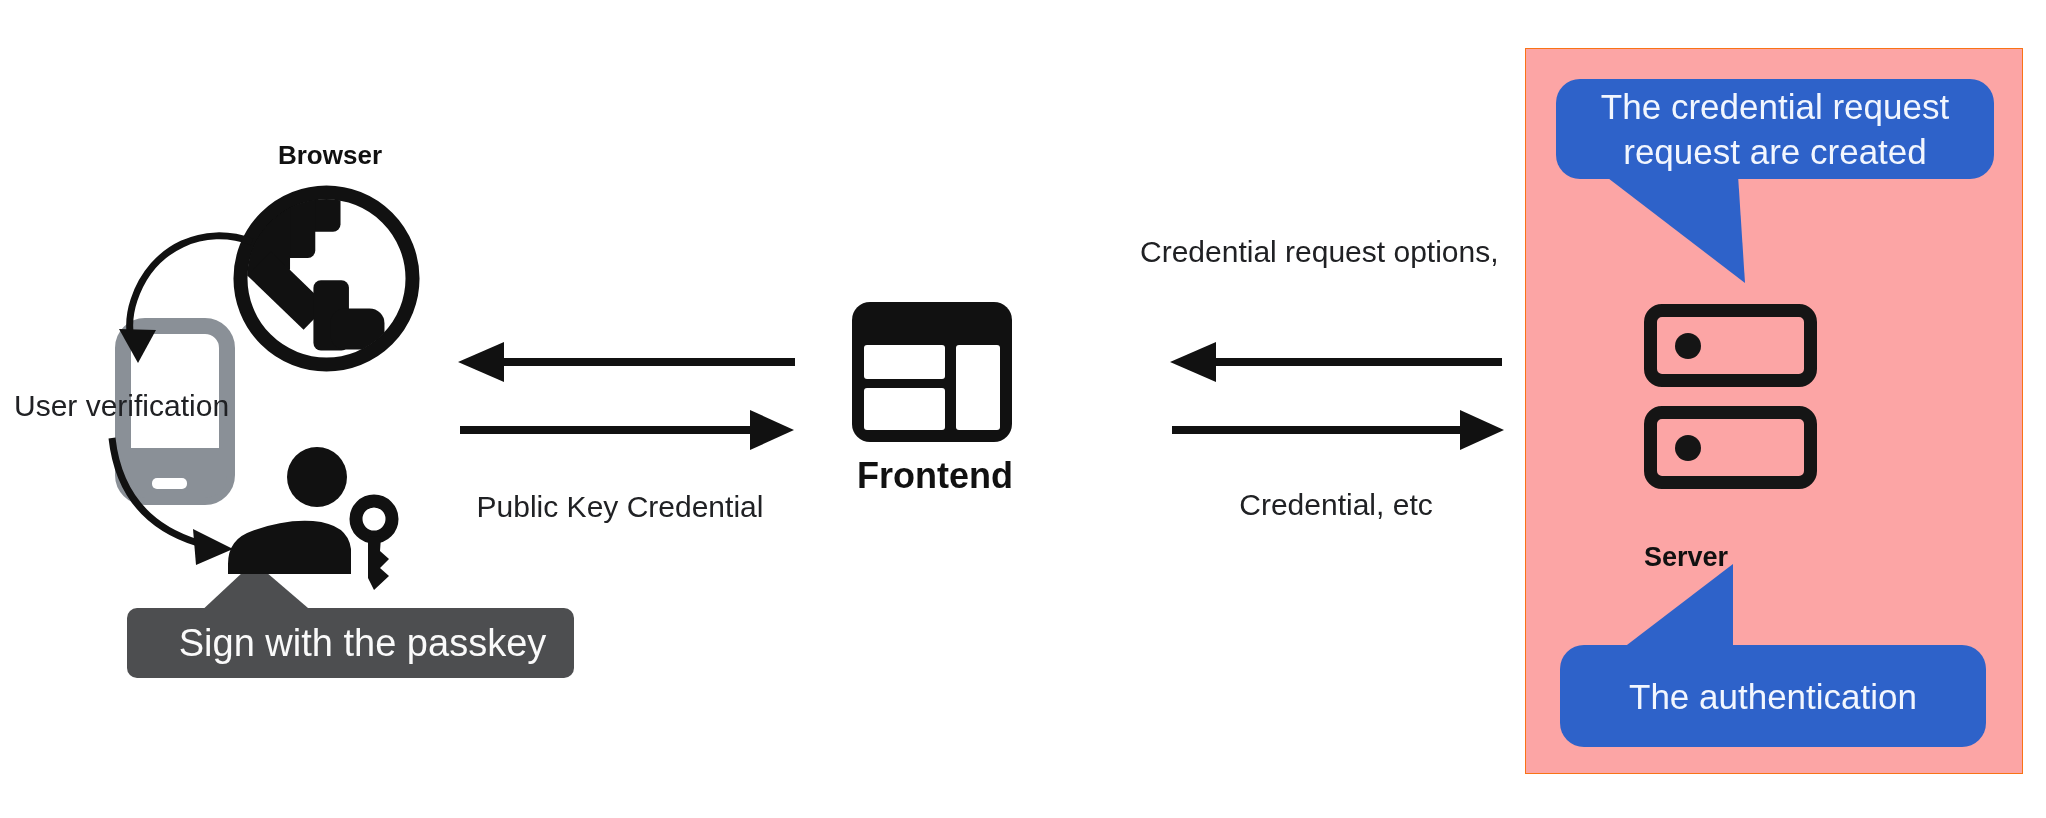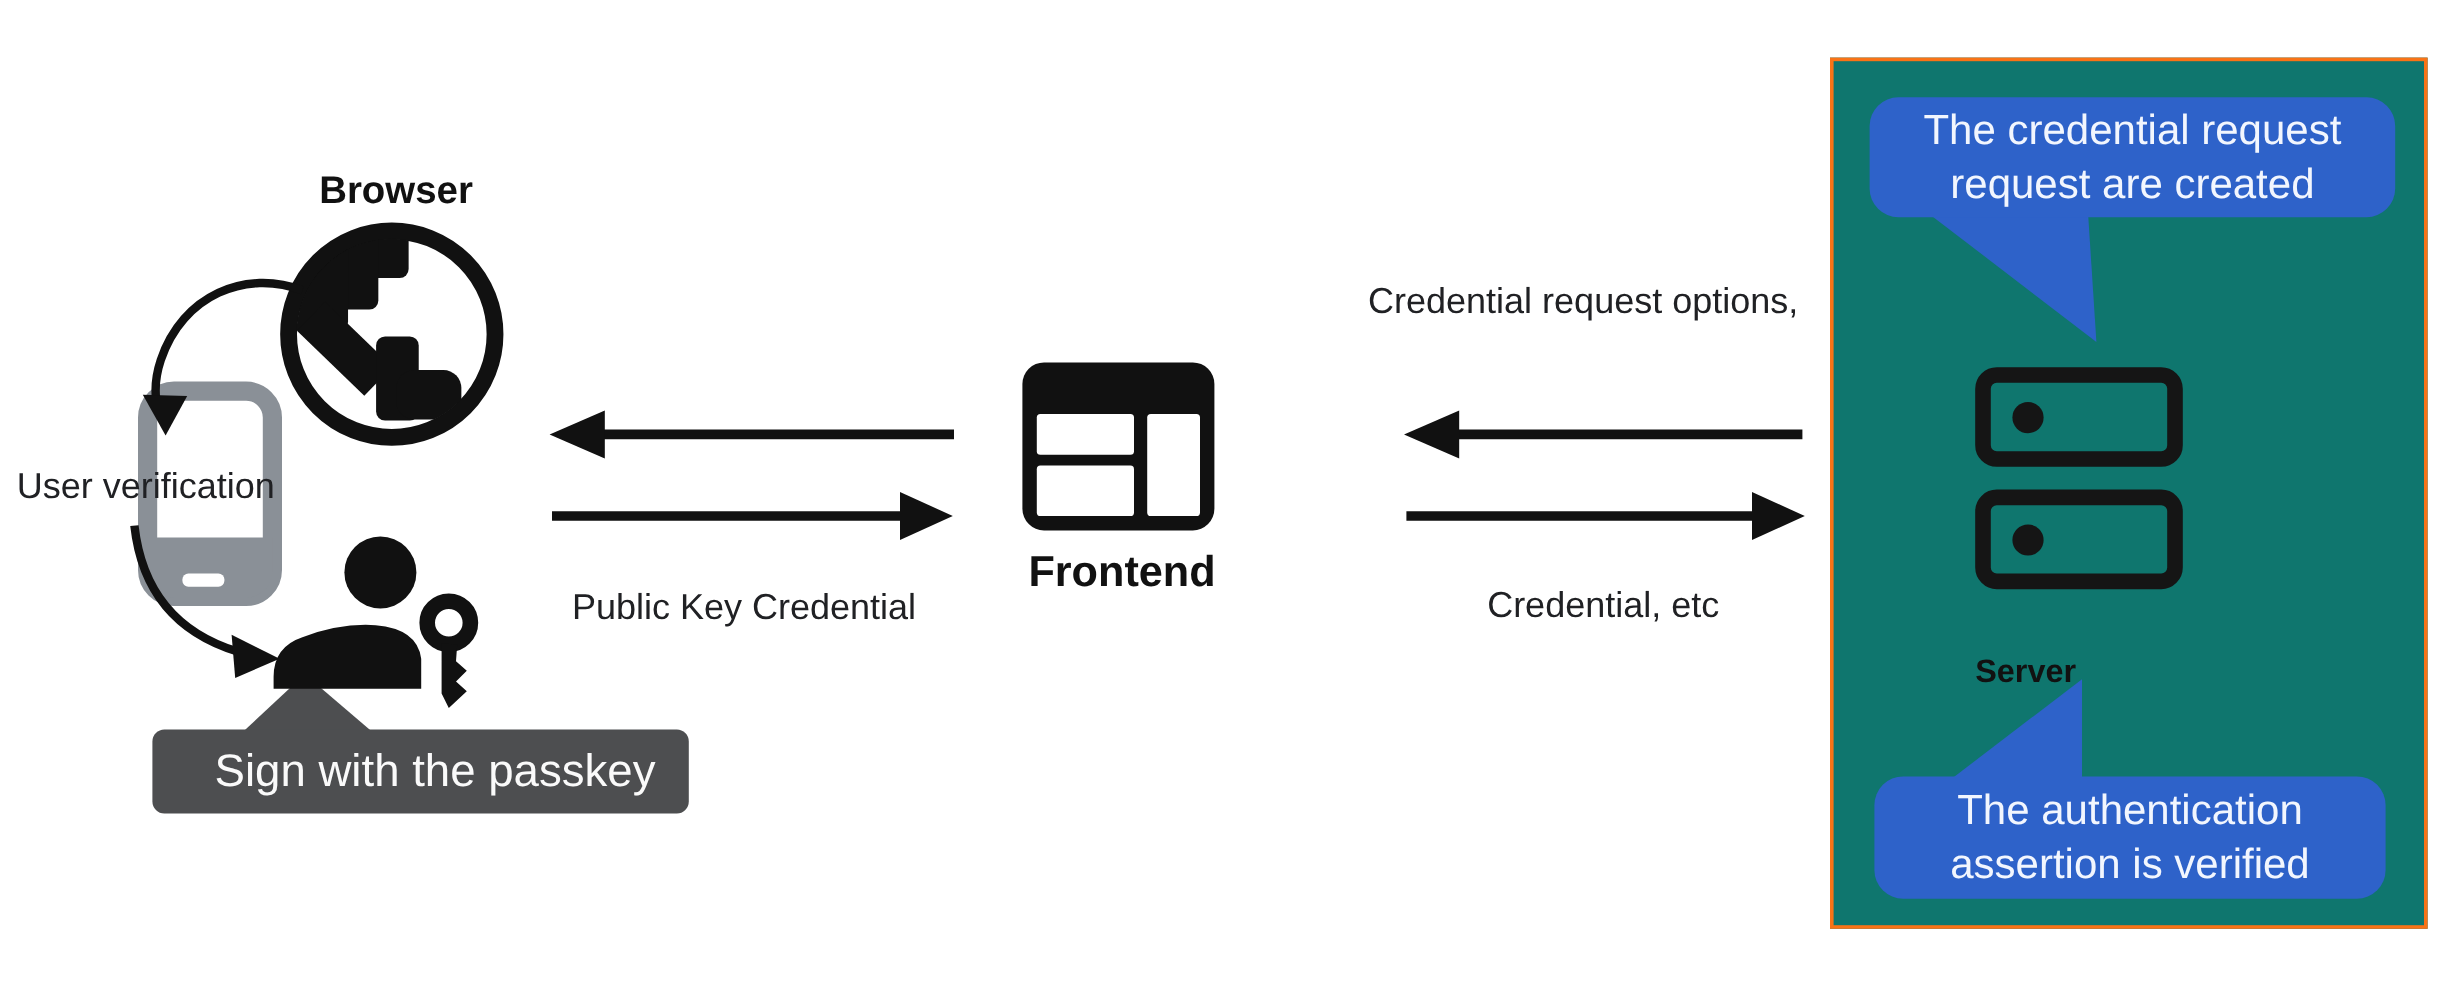--- a/index.html
+++ b/index.html
@@ -23,21 +23,21 @@
   
   .frontend-icon{left:852px;top:302px;width:160px;height:140px;background:#111;border-radius:18px;}
   .frontend-icon .white{position:absolute;background:#fff;border-radius:3px;}
   .fe-row1{left:12px;top:43px;width:81px;height:34px;}
   .fe-row2{left:12px;top:86px;width:81px;height:42px;}
   .fe-col{left:104px;top:43px;width:44px;height:85px;}
 
   
   .server-box{
     left:1525px;top:48px;width:498px;height:726px;box-sizing:border-box;
-    background:#0f766e;border:3px solid #f97316;
+    background:#fca5a5;border:1px solid #f97316;
   }
   .bubble{
     position:absolute;background:#2e62c9;border-radius:24px;color:#f2f6fe;
     display:flex;flex-direction:column;align-items:center;justify-content:center;
     font-size:35px;line-height:45px;text-align:center;
   }
   .bubble-top{left:30px;top:30px;width:438px;height:100px;}
   .bubble-bottom{left:34px;top:596px;width:426px;height:102px;}
   .server-unit{
     position:absolute;left:118px;width:173px;height:83px;box-sizing:border-box;
@@ -115,21 +115,21 @@
       <line x1="1212" y1="362" x2="1502" y2="362" stroke="#111" stroke-width="8"></line>
       <polygon points="1170,362 1216,342 1216,382" fill="#111"></polygon>
     </g>
 
     <g>
       <line x1="1172" y1="430" x2="1462" y2="430" stroke="#111" stroke-width="8"></line>
       <polygon points="1460,410 1460,450 1504,430" fill="#111"></polygon>
     </g>
   </svg>
 
-  <div class="abs label label-bold center" style="left:230px;top:140px;width:200px;font-size:32px;">Browser</div>
+  <div class="abs label label-bold center" style="left:230px;top:140px;width:200px;font-size:26px;">Browser</div>
 
   <div class="abs label" style="left:14px;top:389px;">User verification</div>
 
   <div class="abs tooltip">
     <span>Sign with the passkey</span>
   </div>
 
 
   <div class="abs label center" style="left:420px;top:490px;width:400px;text-align:center;">Public Key Credential</div>
 
@@ -163,17 +163,16 @@
       <div class="dot"></div>
     </div>
     <div class="server-unit unit2">
       <div class="dot"></div>
     </div>
 
     <div class="server-label">Server</div>
 
     <div class="bubble bubble-bottom">
       <span>The authentication</span>
-      <span>assertion is verified</span>
     </div>
   </div>
 
 </div>
 
 </body></html>

